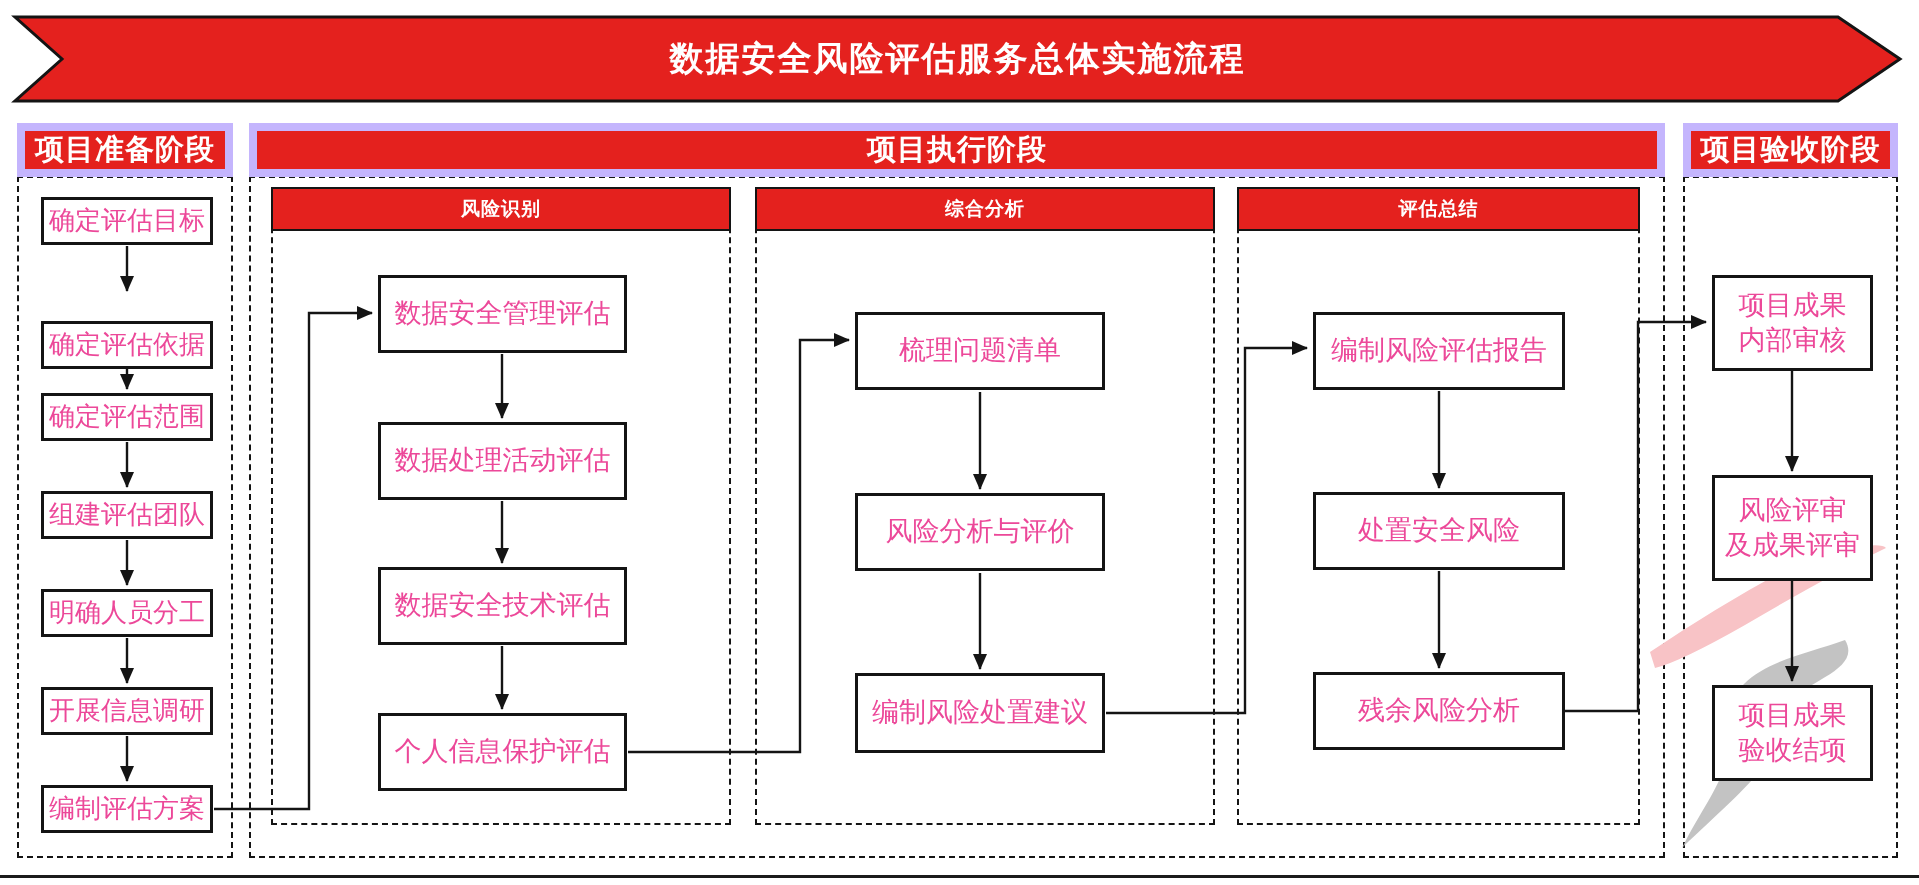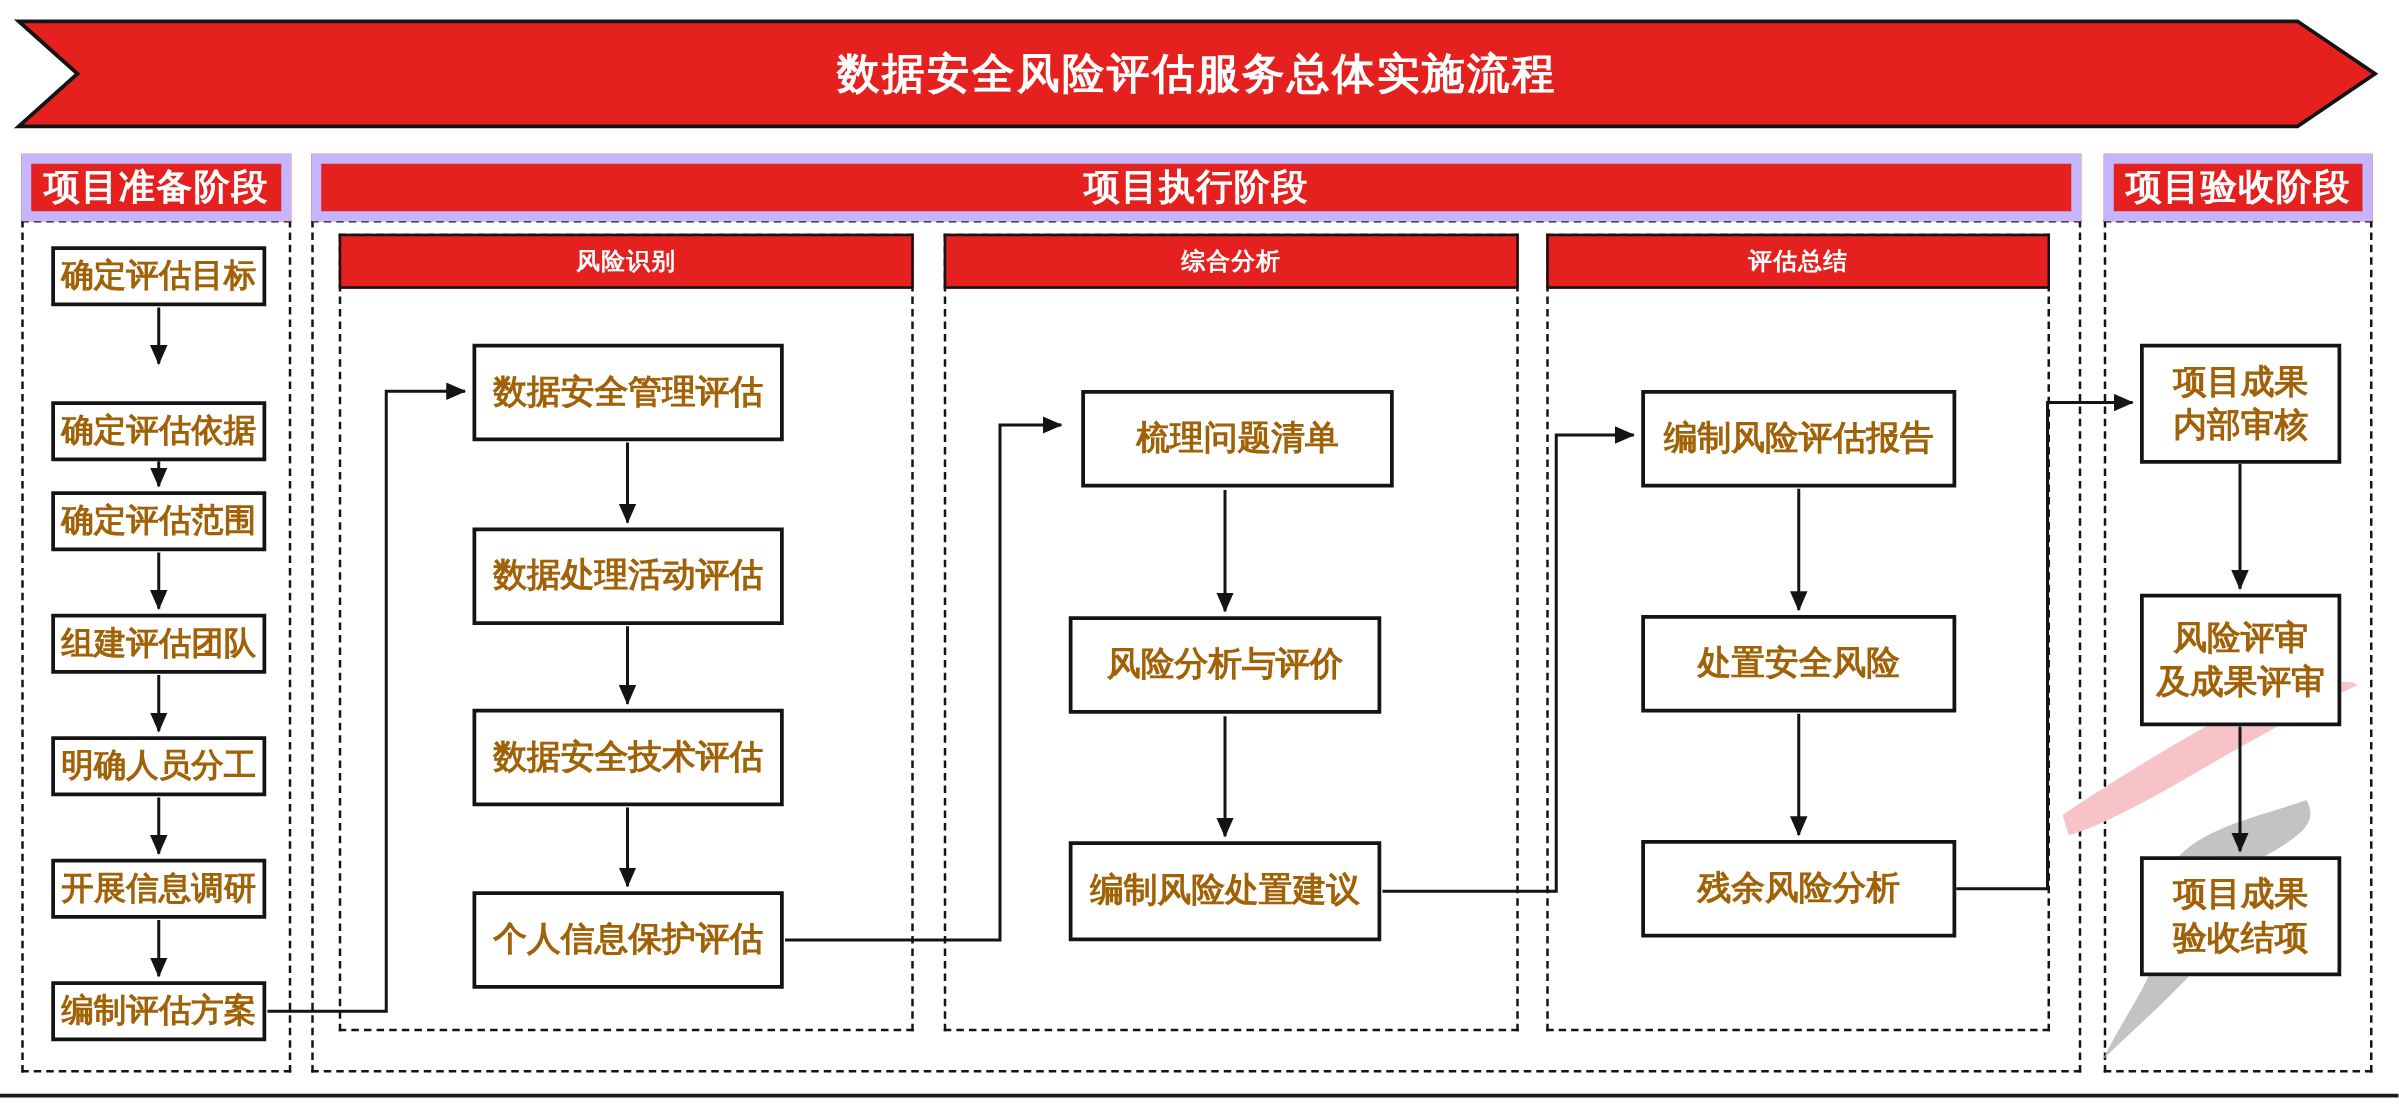--- a/index.html
+++ b/index.html
@@ -19,21 +19,21 @@
   }
   .group-header{
     display:flex;align-items:center;justify-content:center;
     background:#E4211E;border:2px solid #141414;color:#ffffff;
     font-size:19px;font-weight:bold;letter-spacing:1px;
   }
   .dashed-box{border:2px dashed #141414;background:transparent;}
   .node{
     display:flex;align-items:center;justify-content:center;text-align:center;
     background:#ffffff;border:3px solid #141414;
-    font-size:27px;color:#a16207;line-height:1.3;white-space:pre-line;font-weight:bold;
+    font-size:27px;color:#ec4899;line-height:1.3;white-space:pre-line;
   }
   .node.small{font-size:26px;}
   svg.layer{position:absolute;left:0;top:0;pointer-events:none;}
   .bottom-rule{background:#1b1b1b;}
 </style>
 </head>
 <body>
 
 <div class="stage">
 
@@ -104,21 +104,21 @@
   <div class="abs node small" style="left:41px;top:491px;width:172px;height:48px;">组建评估团队</div>
   <div class="abs node small" style="left:41px;top:589px;width:172px;height:48px;">明确人员分工</div>
   <div class="abs node small" style="left:41px;top:687px;width:172px;height:48px;">开展信息调研</div>
   <div class="abs node small" style="left:41px;top:785px;width:172px;height:48px;">编制评估方案</div>
 
   <div class="abs node" style="left:378px;top:275px;width:249px;height:78px;">数据安全管理评估</div>
   <div class="abs node" style="left:378px;top:422px;width:249px;height:78px;">数据处理活动评估</div>
   <div class="abs node" style="left:378px;top:567px;width:249px;height:78px;">数据安全技术评估</div>
   <div class="abs node" style="left:378px;top:713px;width:249px;height:78px;">个人信息保护评估</div>
 
-  <div class="abs node" style="left:855px;top:312px;width:250px;height:78px;margin-left:10px;">梳理问题清单</div>
+  <div class="abs node" style="left:855px;top:312px;width:250px;height:78px;">梳理问题清单</div>
   <div class="abs node" style="left:855px;top:493px;width:250px;height:78px;">风险分析与评价</div>
   <div class="abs node" style="left:855px;top:673px;width:250px;height:80px;">编制风险处置建议</div>
 
   <div class="abs node" style="left:1313px;top:312px;width:252px;height:78px;">编制风险评估报告</div>
   <div class="abs node" style="left:1313px;top:492px;width:252px;height:78px;">处置安全风险</div>
   <div class="abs node" style="left:1313px;top:672px;width:252px;height:78px;">残余风险分析</div>
 
   <div class="abs node" style="left:1712px;top:275px;width:161px;height:96px;">项目成果
 内部审核</div>
   <div class="abs node" style="left:1712px;top:475px;width:161px;height:106px;">风险评审

